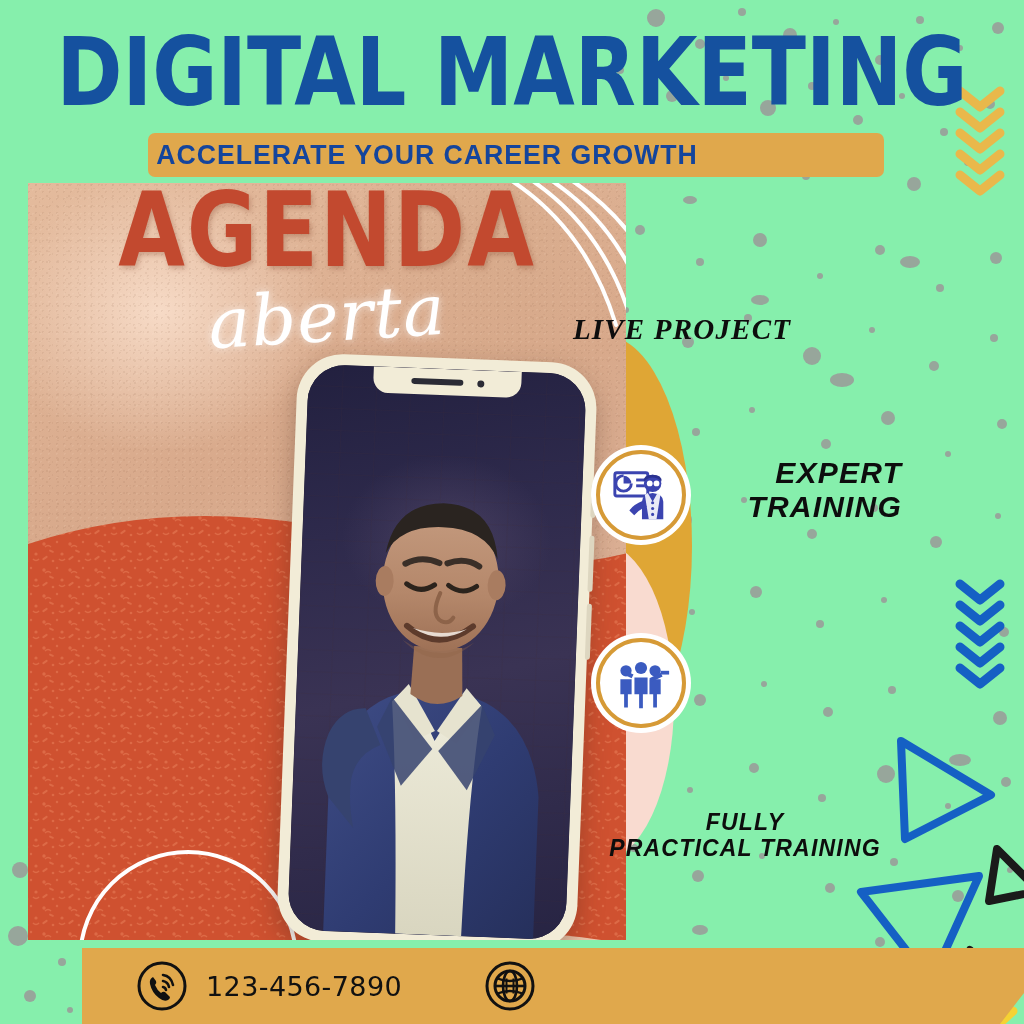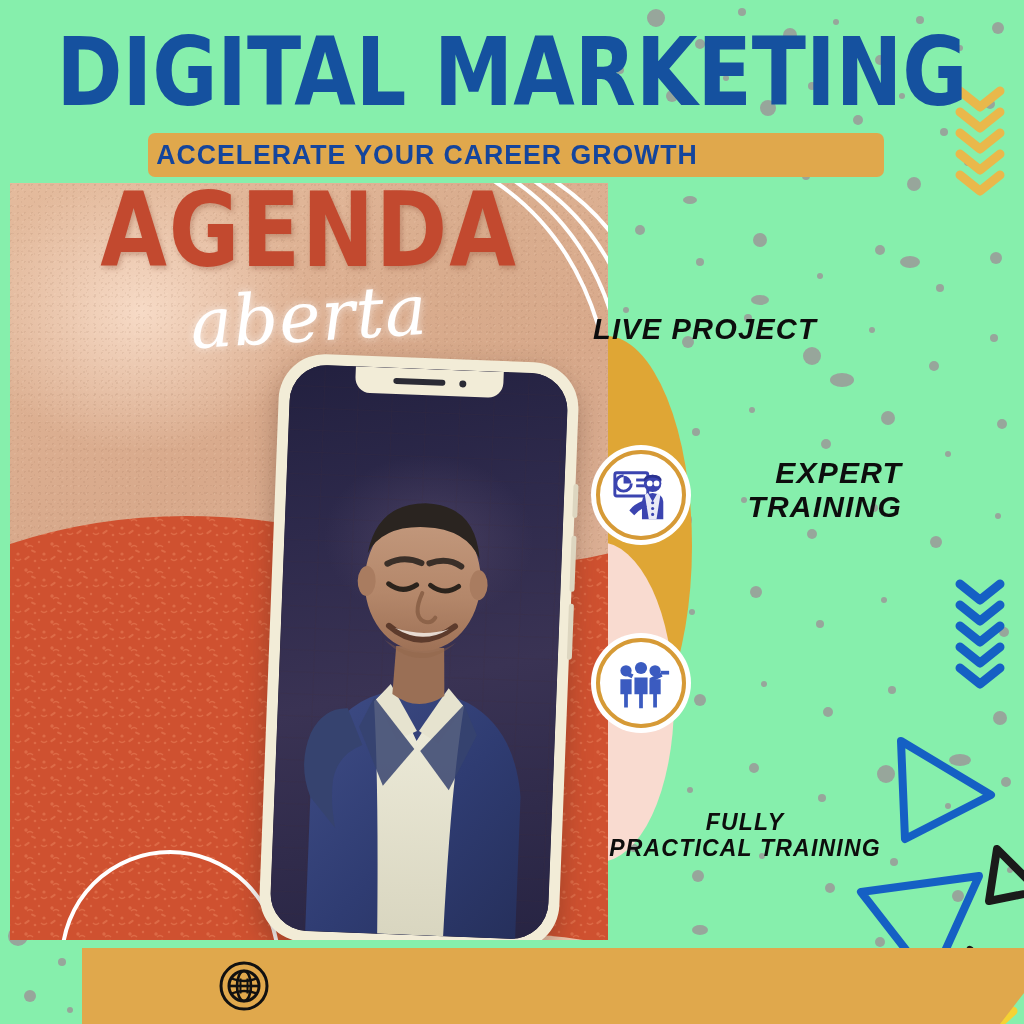--- a/index.html
+++ b/index.html
@@ -54,21 +54,21 @@
     font-weight:700;
     font-size:27.5px;
     letter-spacing:1.0px;
     color:#14459c;
     white-space:nowrap;
     transform:scaleX(.97);
   }
 
   
   #inner-poster {
-    position:absolute; left:10px; top:183px;
+    position:absolute; left:28px; top:183px;
     width:598px; height:757px;
     overflow:hidden;
     background:#d4a98c;
     z-index:8;
   }
   .paper-grad {
     position:absolute; inset:0;
     background:
       radial-gradient(ellipse 240px 200px at 22% 17%, rgba(255,232,215,.75), rgba(255,232,215,0) 70%),
       radial-gradient(ellipse 200px 300px at 78% 8%, rgba(212,167,135,.55), rgba(212,167,135,0) 72%),
@@ -192,21 +192,21 @@
     font-family:"Liberation Sans","DejaVu Sans",sans-serif;
     font-weight:700;
     font-style:italic;
     color:#0d0d0d;
     letter-spacing:1.2px;
     line-height:1.12;
     text-align:center;
     z-index:22;
     white-space:pre-line;
   }
-  #feat-live   { left:560px; top:313px; width:290px; font-size:29px; }
+  #feat-live   { left:537px; top:313px; width:290px; font-size:29px;font-family:Liberation Serif, serif; }
   #feat-expert { left:642px; top:456px; width:260px; font-size:30px;text-align:right; }
   #feat-small  { left:644px; top:650px; width:256px; font-size:30px; }
   #feat-fully  { left:545px; top:810px; width:400px; font-size:23px; }
 
   .icon-circle {
     position:absolute;
     width:90px; height:90px;
     border-radius:50%;
     background:#ffffff;
     border:4px solid #d69a36;
@@ -561,20 +561,32 @@
     <polygon points="14,4 56,46 6,56" fill="none" stroke="#1a1a1a" stroke-width="8" stroke-linejoin="round"></polygon>
   </svg>
   <svg class="tri" id="tri-black-bot" width="70" height="62" viewBox="0 0 70 62">
     <polygon points="30,5 64,52 6,56" fill="none" stroke="#1a1a1a" stroke-width="8" stroke-linejoin="round"></polygon>
   </svg>
 
   <div id="footer-bar">
     <div class="footer-shape"></div>
     <div class="footer-row">
 
+      <div class="contact-item">
+        <svg width="52" height="52" viewBox="0 0 52 52">
+          <circle cx="26" cy="26" r="23" fill="none" stroke="#111" stroke-width="3"></circle>
+          <path d="M17 17 q-4 2 -3 7 q2 9 9 14 q5 4 9 2 q2 -1 2 -3 l-5 -5 q-2 -1 -4 1 q-4 -3 -6 -8 q2 -2 1 -4 l-3 -4 z" fill="#111"></path>
+          <g fill="none" stroke="#111" stroke-width="2.6" stroke-linecap="round">
+            <path d="M27 15 q8 1 10 10"></path>
+            <path d="M27 21 q5 1 6 6"></path>
+            <path d="M27 27 q2.5 .5 3 3"></path>
+          </g>
+        </svg>
+        <span class="contact-text">123-456-7890</span>
+      </div>
 
       <div class="gap-sep"></div>
 
       <div class="contact-item">
         <svg width="52" height="52" viewBox="0 0 52 52">
           <circle cx="26" cy="26" r="23" fill="none" stroke="#111" stroke-width="3"></circle>
           <circle cx="26" cy="26" r="15" fill="none" stroke="#111" stroke-width="3"></circle>
           <ellipse cx="26" cy="26" rx="7" ry="15" fill="none" stroke="#111" stroke-width="2.6"></ellipse>
           <line x1="11" y1="26" x2="41" y2="26" stroke="#111" stroke-width="2.6"></line>
           <path d="M13.5 18.5 q12.5 5 25 0" fill="none" stroke="#111" stroke-width="2.4"></path>

